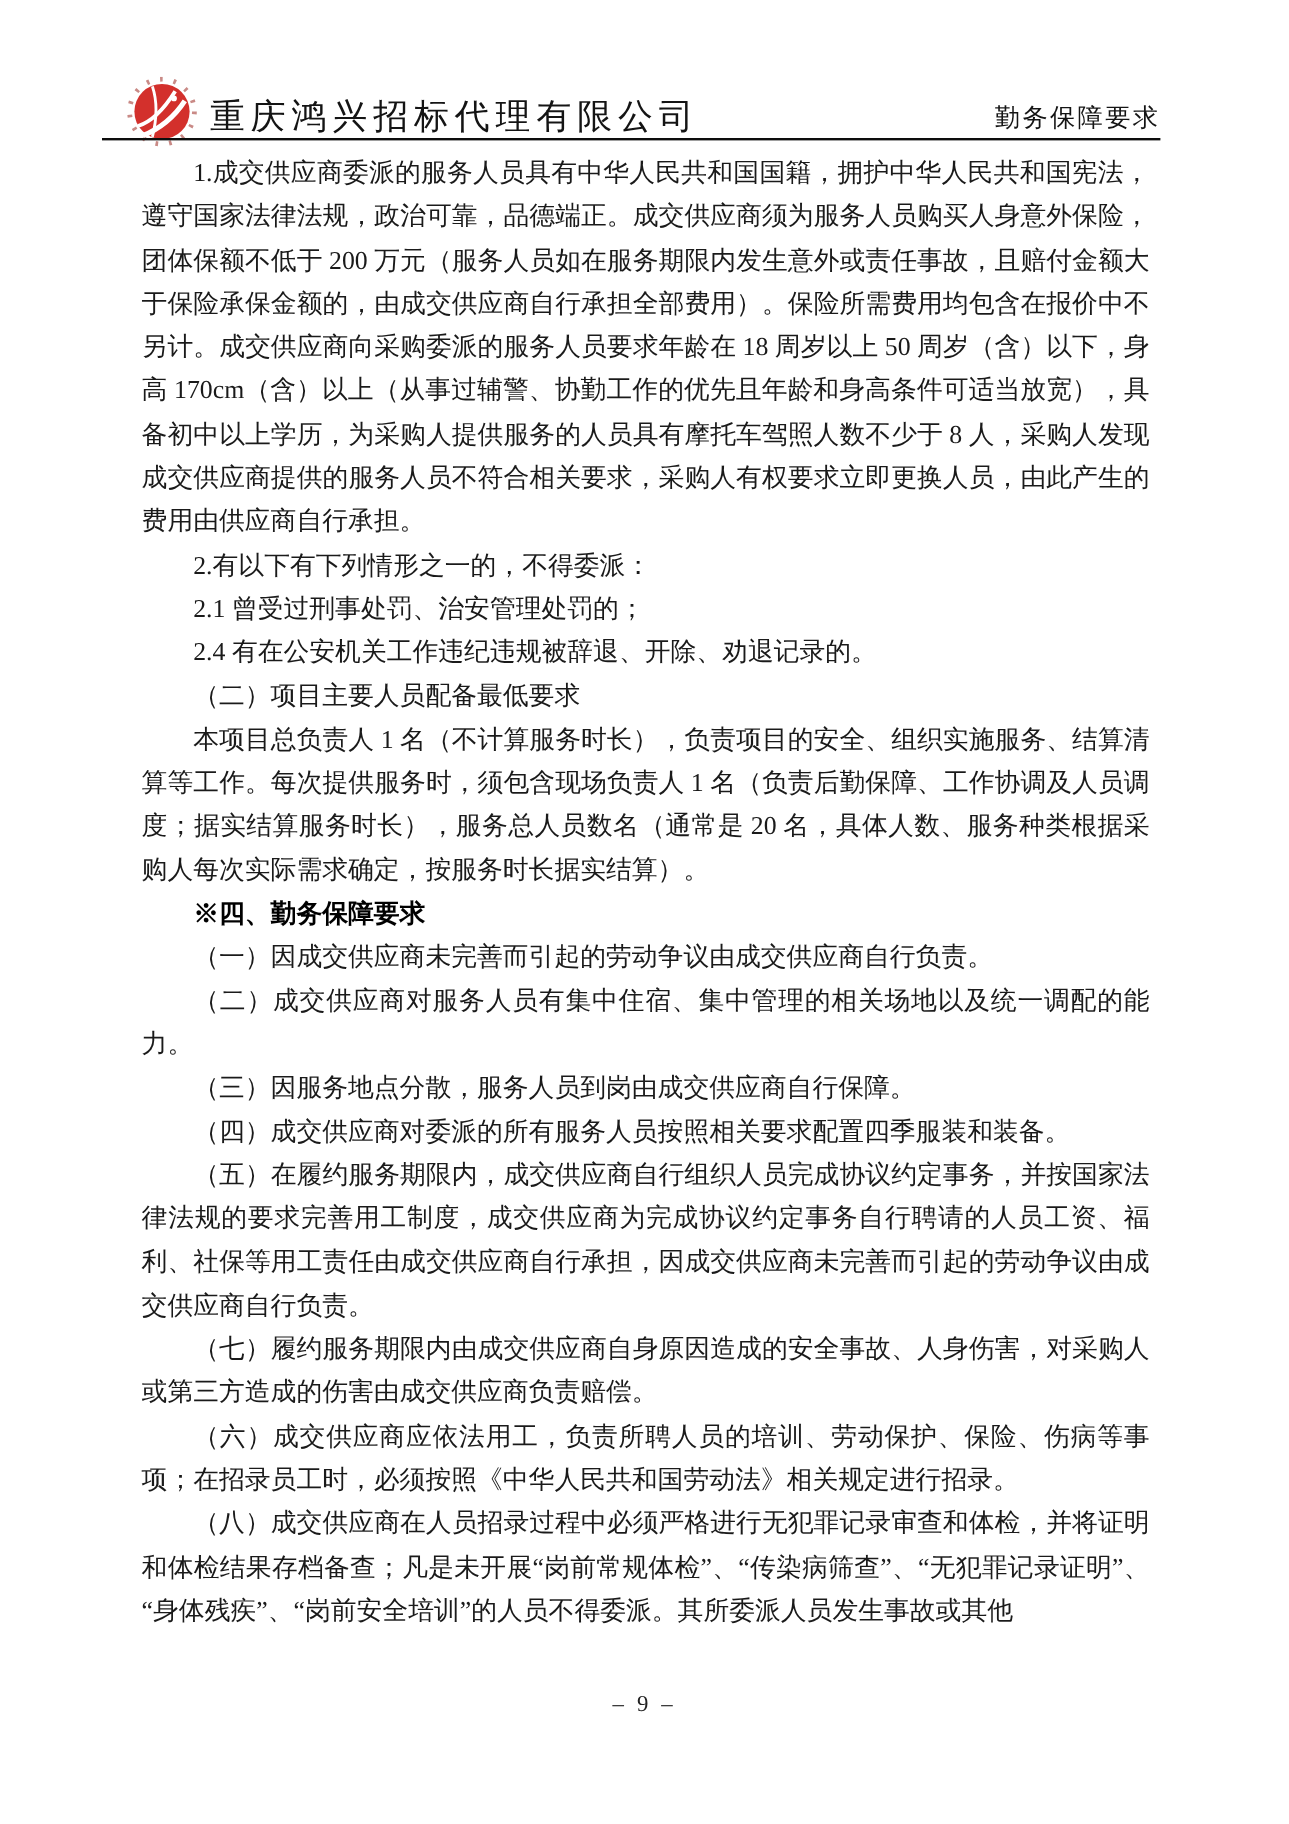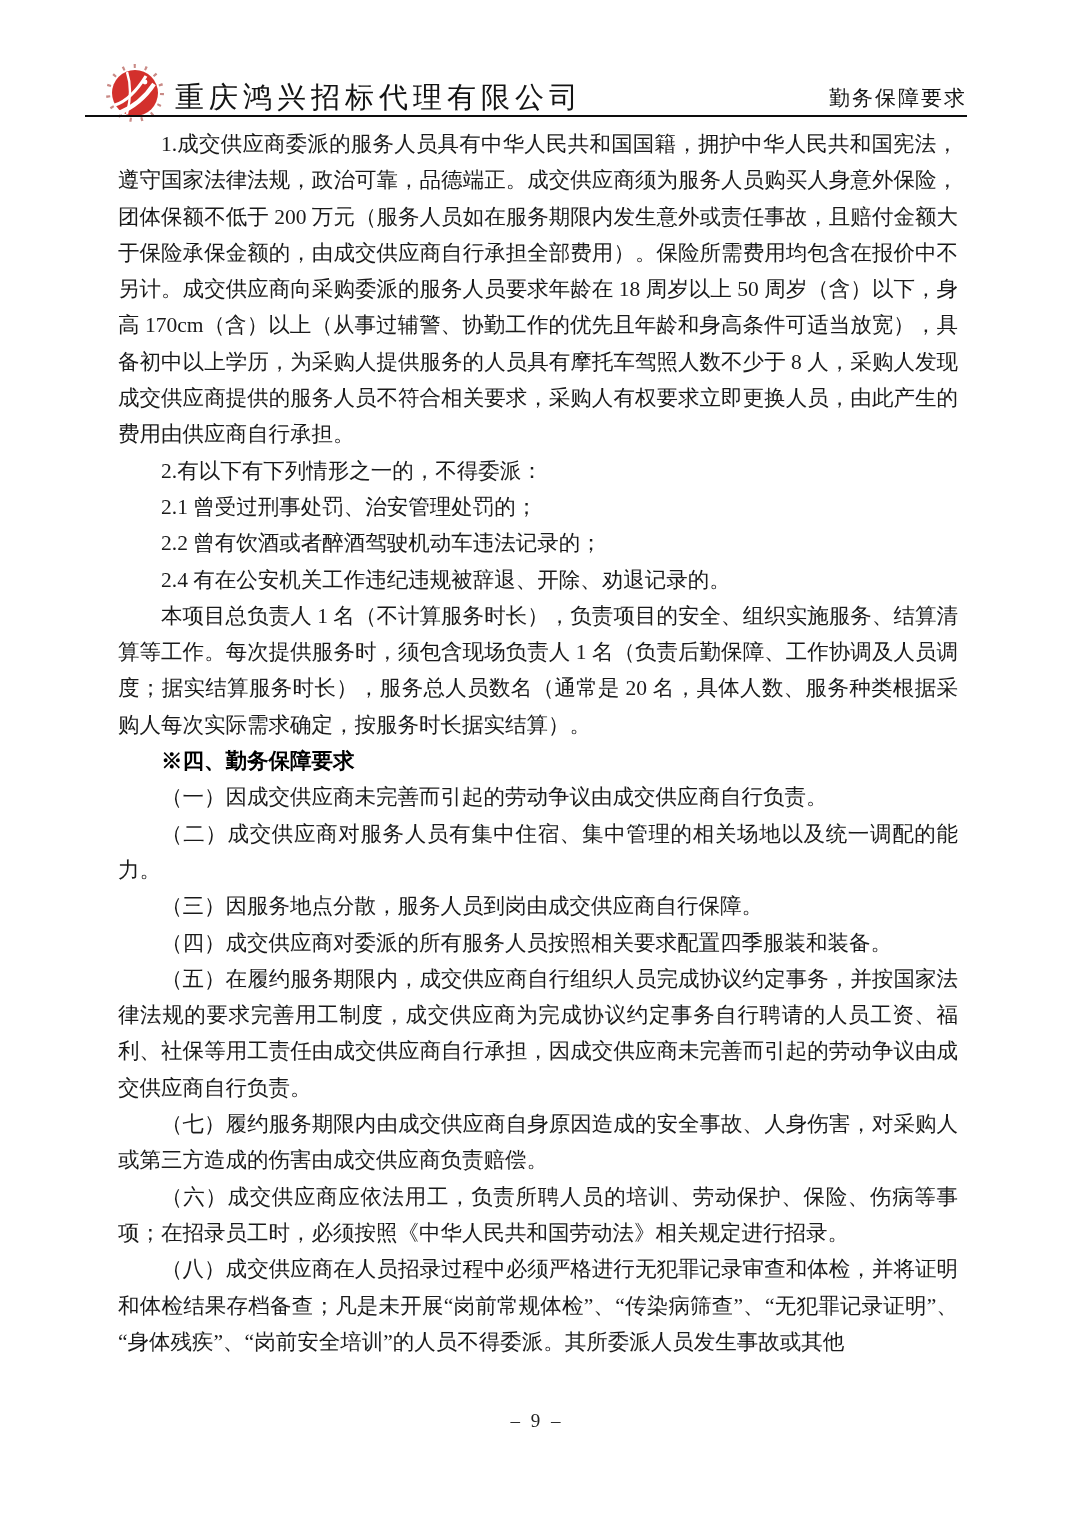--- a/index.html
+++ b/index.html
@@ -79,22 +79,22 @@
     </span>
     <span class="company-name">重庆鸿兴招标代理有限公司</span>
     <span class="doc-type">勤务保障要求</span>
   </div>
   <div class="header-rule"></div>
 
   <main class="content">
       <p class="para body">1.成交供应商委派的服务人员具有中华人民共和国国籍，拥护中华人民共和国宪法，遵守国家法律法规，政治可靠，品德端正。成交供应商须为服务人员购买人身意外保险，团体保额不低于 200 万元（服务人员如在服务期限内发生意外或责任事故，且赔付金额大于保险承保金额的，由成交供应商自行承担全部费用）。保险所需费用均包含在报价中不另计。成交供应商向采购委派的服务人员要求年龄在 18 周岁以上 50 周岁（含）以下，身高 170cm（含）以上（从事过辅警、协勤工作的优先且年龄和身高条件可适当放宽），具备初中以上学历，为采购人提供服务的人员具有摩托车驾照人数不少于 8 人，采购人发现成交供应商提供的服务人员不符合相关要求，采购人有权要求立即更换人员，由此产生的费用由供应商自行承担。</p>
       <p class="para body">2.有以下有下列情形之一的，不得委派：</p>
       <p class="para body">2.1 曾受过刑事处罚、治安管理处罚的；</p>
-      <p class="para body">2.2 曾有饮酒或者醉酒驾驶机动车违法记录的；</p>
       <p class="para body">2.4 有在公安机关工作违纪违规被辞退、开除、劝退记录的。</p>
+      <p class="para body">（二）项目主要人员配备最低要求</p>
       <p class="para body">本项目总负责人 1 名（不计算服务时长），负责项目的安全、组织实施服务、结算清算等工作。每次提供服务时，须包含现场负责人 1 名（负责后勤保障、工作协调及人员调度；据实结算服务时长），服务总人员数名（通常是 20 名，具体人数、服务种类根据采购人每次实际需求确定，按服务时长据实结算）。</p>
       <p class="para heading">※四、勤务保障要求</p>
       <p class="para body">（一）因成交供应商未完善而引起的劳动争议由成交供应商自行负责。</p>
       <p class="para body">（二）成交供应商对服务人员有集中住宿、集中管理的相关场地以及统一调配的能力。</p>
       <p class="para body">（三）因服务地点分散，服务人员到岗由成交供应商自行保障。</p>
       <p class="para body">（四）成交供应商对委派的所有服务人员按照相关要求配置四季服装和装备。</p>
       <p class="para body">（五）在履约服务期限内，成交供应商自行组织人员完成协议约定事务，并按国家法律法规的要求完善用工制度，成交供应商为完成协议约定事务自行聘请的人员工资、福利、社保等用工责任由成交供应商自行承担，因成交供应商未完善而引起的劳动争议由成交供应商自行负责。</p>
       <p class="para body">（七）履约服务期限内由成交供应商自身原因造成的安全事故、人身伤害，对采购人或第三方造成的伤害由成交供应商负责赔偿。</p>
       <p class="para body">（六）成交供应商应依法用工，负责所聘人员的培训、劳动保护、保险、伤病等事项；在招录员工时，必须按照《中华人民共和国劳动法》相关规定进行招录。</p>
       <p class="para body">（八）成交供应商在人员招录过程中必须严格进行无犯罪记录审查和体检，并将证明和体检结果存档备查；凡是未开展“岗前常规体检”、“传染病筛查”、“无犯罪记录证明”、“身体残疾”、“岗前安全培训”的人员不得委派。其所委派人员发生事故或其他</p>

